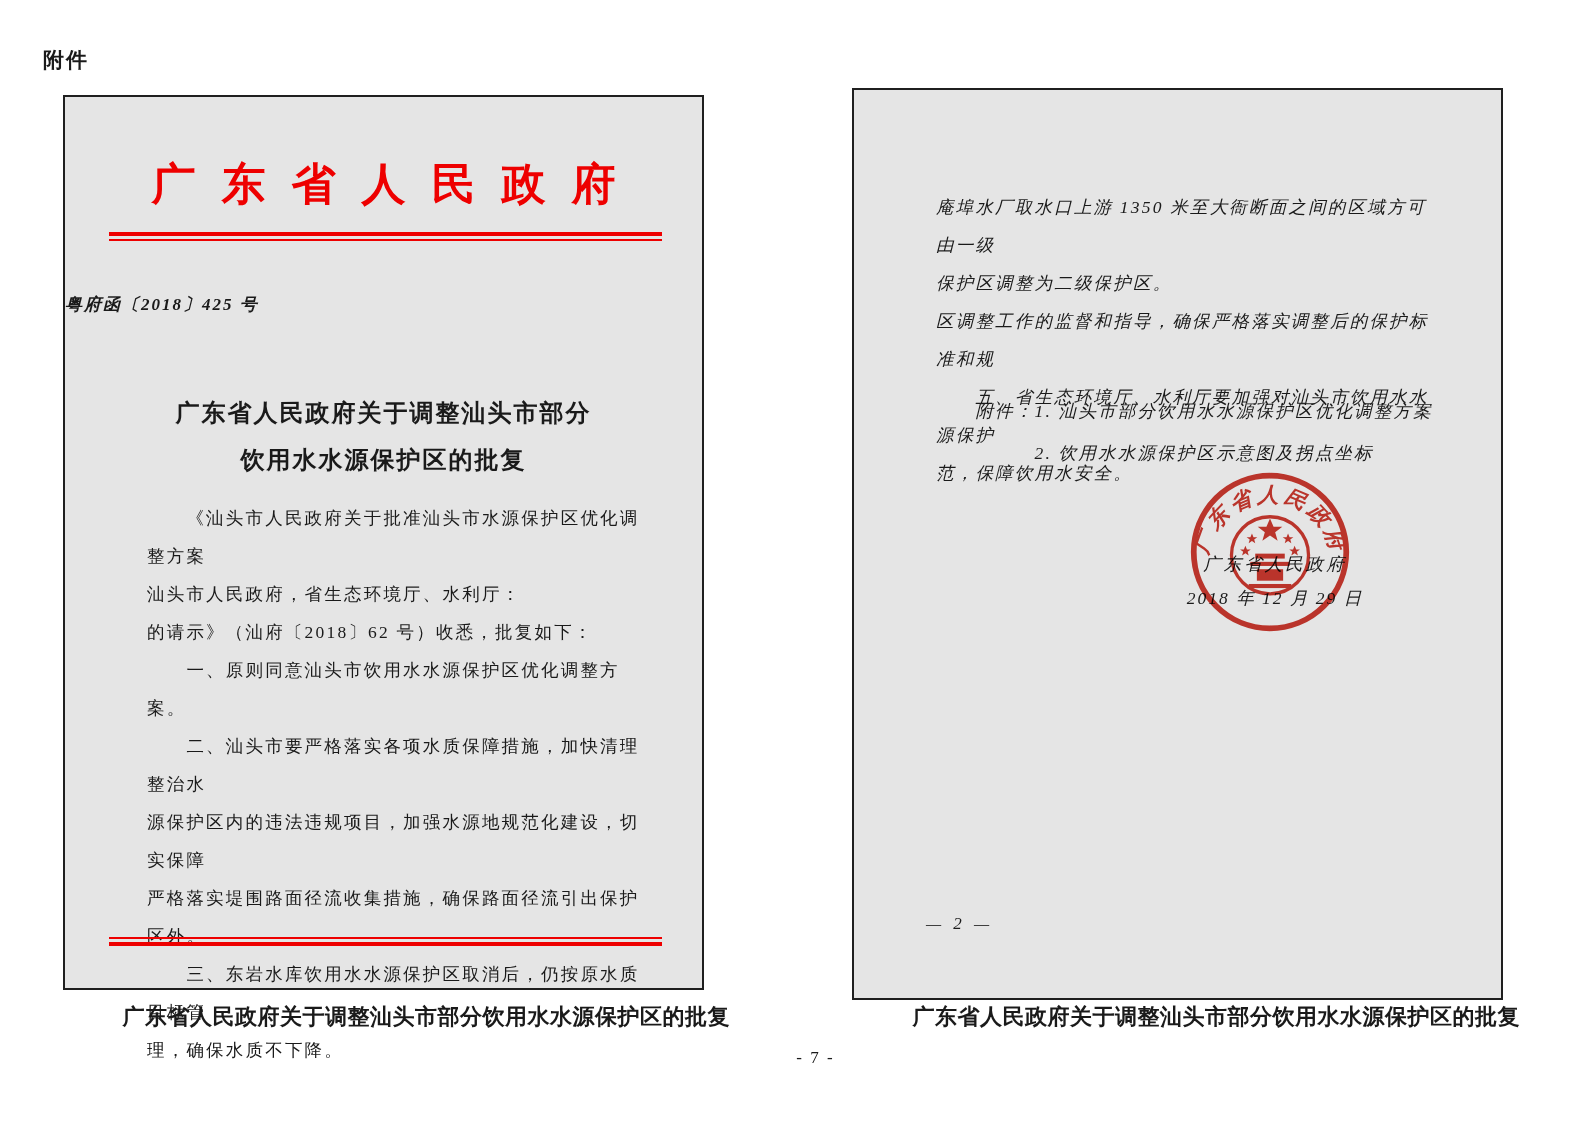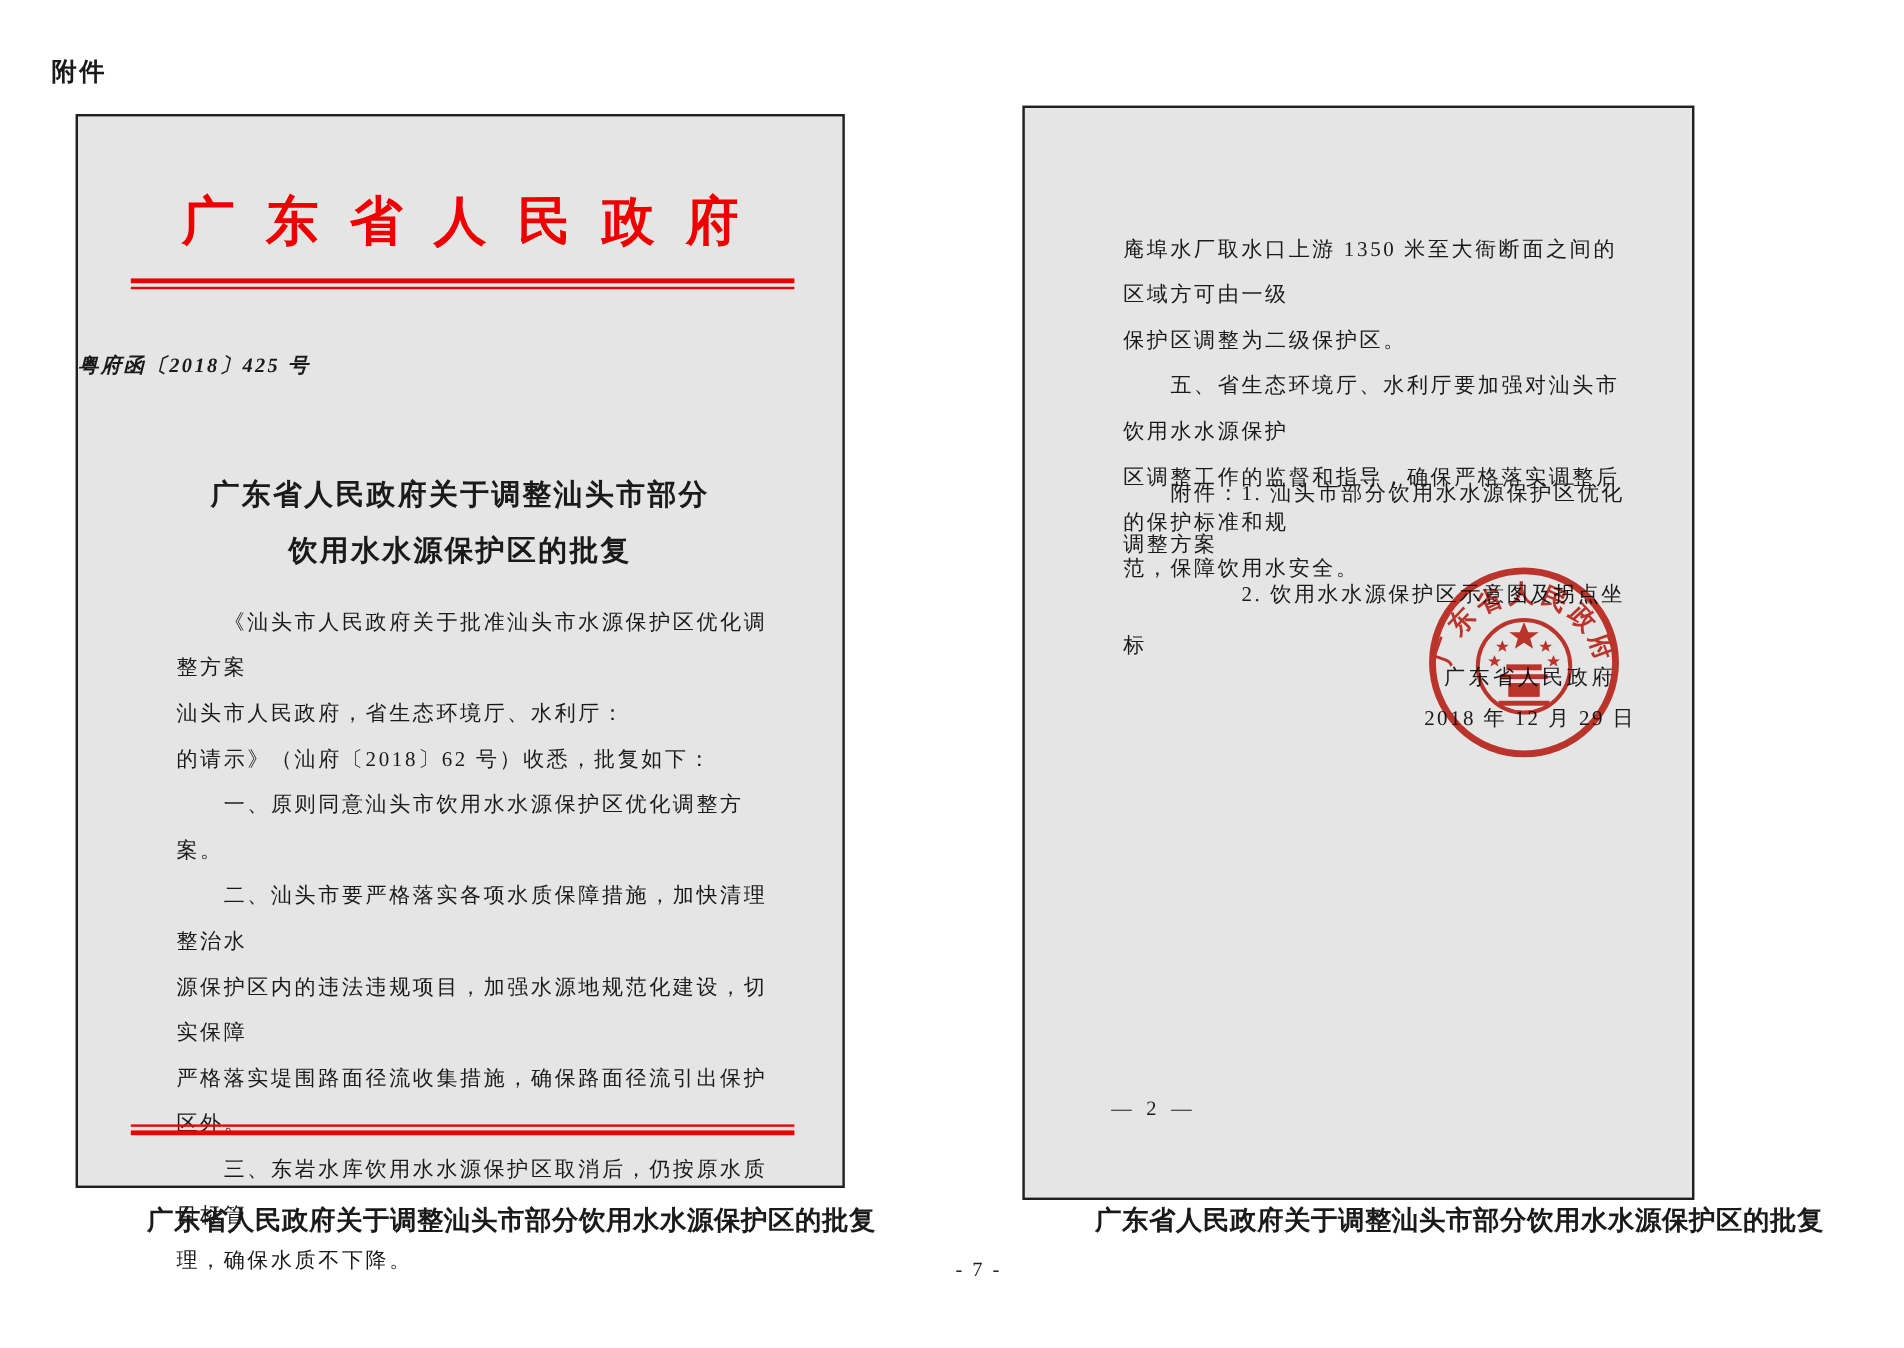--- a/index.html
+++ b/index.html
@@ -7,21 +7,21 @@
     position:relative;width:1587px;height:1123px;background:#ffffff;overflow:hidden;
     font-family:"Liberation Serif","DejaVu Serif",serif;color:#1a1a1a;padding-left:44px;
   }
   .attachment-label{
     position:absolute;left:43px;top:46px;font-size:21px;font-weight:bold;letter-spacing:2px;
   }
   .page{
     position:absolute;background:#e5e5e5;border:2px solid #1f1f1f;box-sizing:border-box;
   }
   .page-left{left:63px;top:95px;width:641px;height:895px;}
-  .page-right{left:852px;top:88px;width:560px;height:912px;}
+  .page-right{left:852px;top:88px;width:651px;height:912px;font-style:italic;}
 
   .letterhead{
     position:absolute;left:0;right:0;top:58px;text-align:center;
     color:#ee0000;font-size:44px;font-weight:bold;letter-spacing:26px;padding-left:26px;
   }
   .red-rule{position:absolute;left:44px;right:40px;}
   .red-rule .thick{height:4px;background:#ee0000;}
   .red-rule .thin{height:2px;background:#ee0000;}
   .red-rule .gap{height:3px;}
   .rule-top{top:135px;}
@@ -109,22 +109,22 @@
       <div class="thin"></div>
         <div class="gap"></div>
         <div class="thick"></div>
     </div>
   </div>
 
   <div class="page page-right">
     <div class="body-block body-right">
       <div>庵埠水厂取水口上游 1350 米至大衙断面之间的区域方可由一级</div>
       <div>保护区调整为二级保护区。</div>
+      <div>区调整工作的监督和指导，确保严格落实调整后的保护标准和规</div>
       <div>　　五、省生态环境厅、水利厅要加强对汕头市饮用水水源保护</div>
-      <div>区调整工作的监督和指导，确保严格落实调整后的保护标准和规</div>
       <div>范，保障饮用水安全。</div>
     </div>
 
     <div class="attach-block">
       <div>　　附件：1. 汕头市部分饮用水水源保护区优化调整方案</div>
       <div>　　　　　2. 饮用水水源保护区示意图及拐点坐标</div>
     </div>
 
     <div class="sig-issuer">广东省人民政府</div>
     <div class="sig-date">2018 年 12 月 29 日</div>

